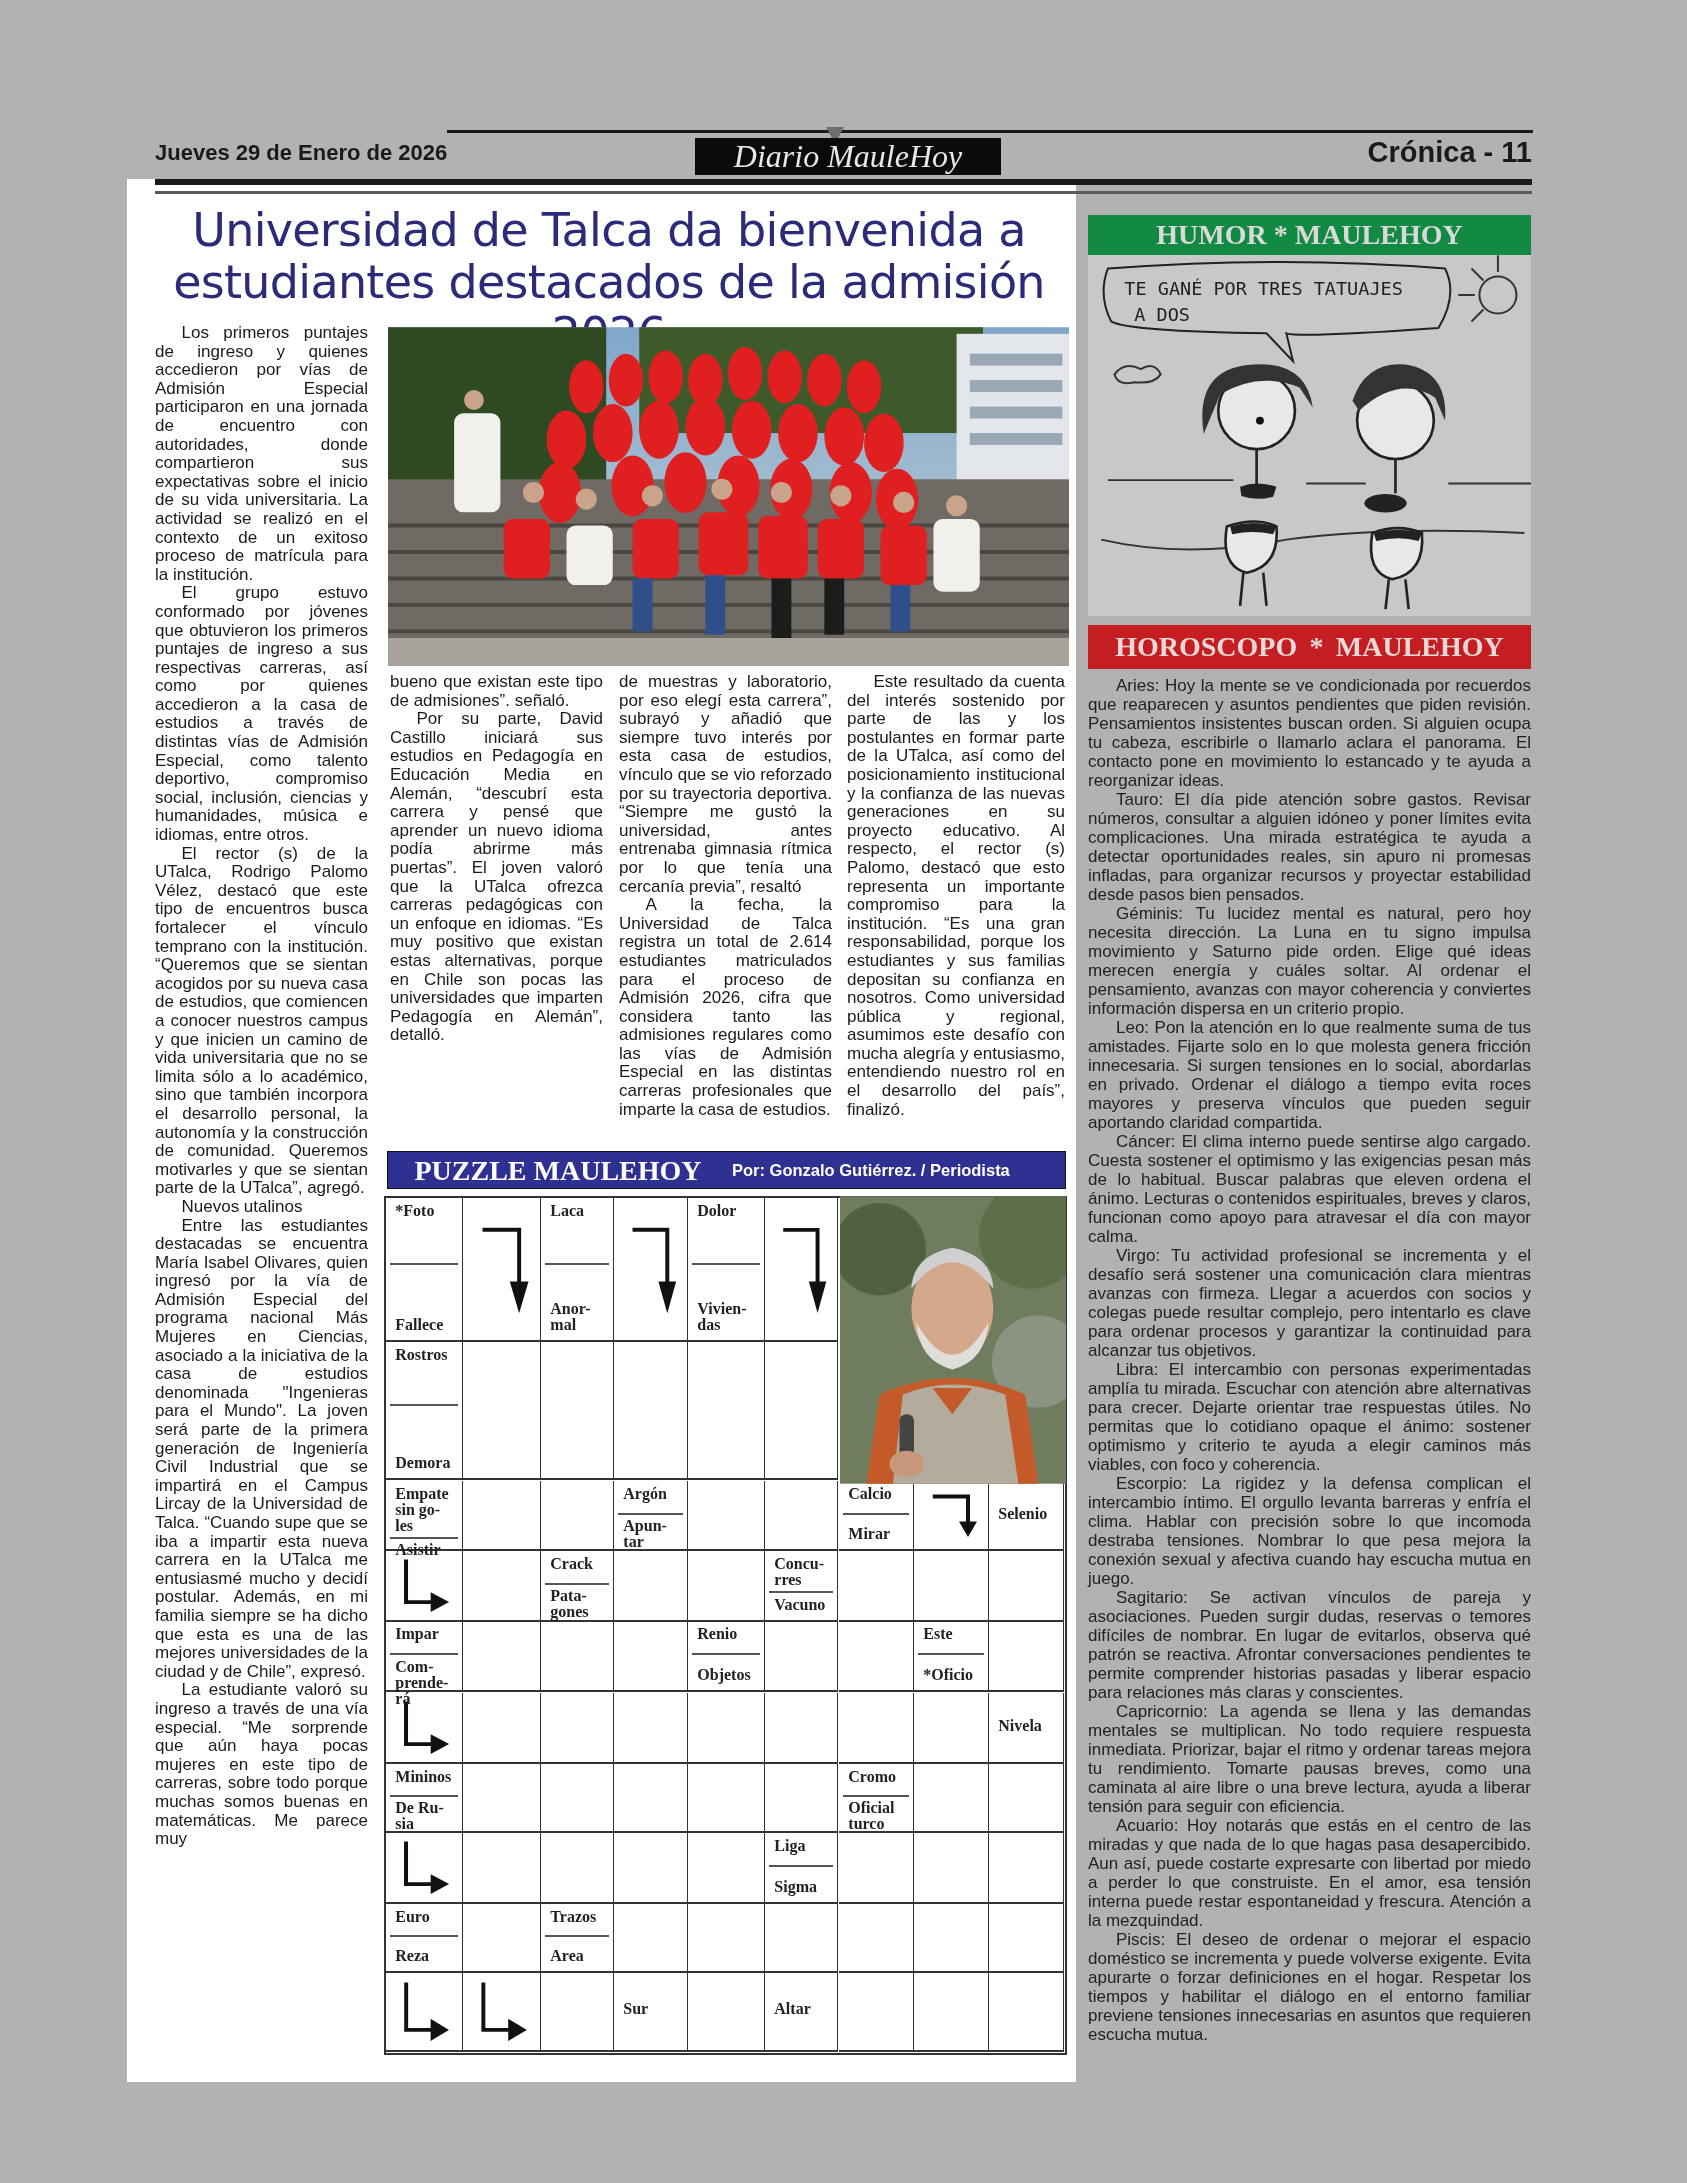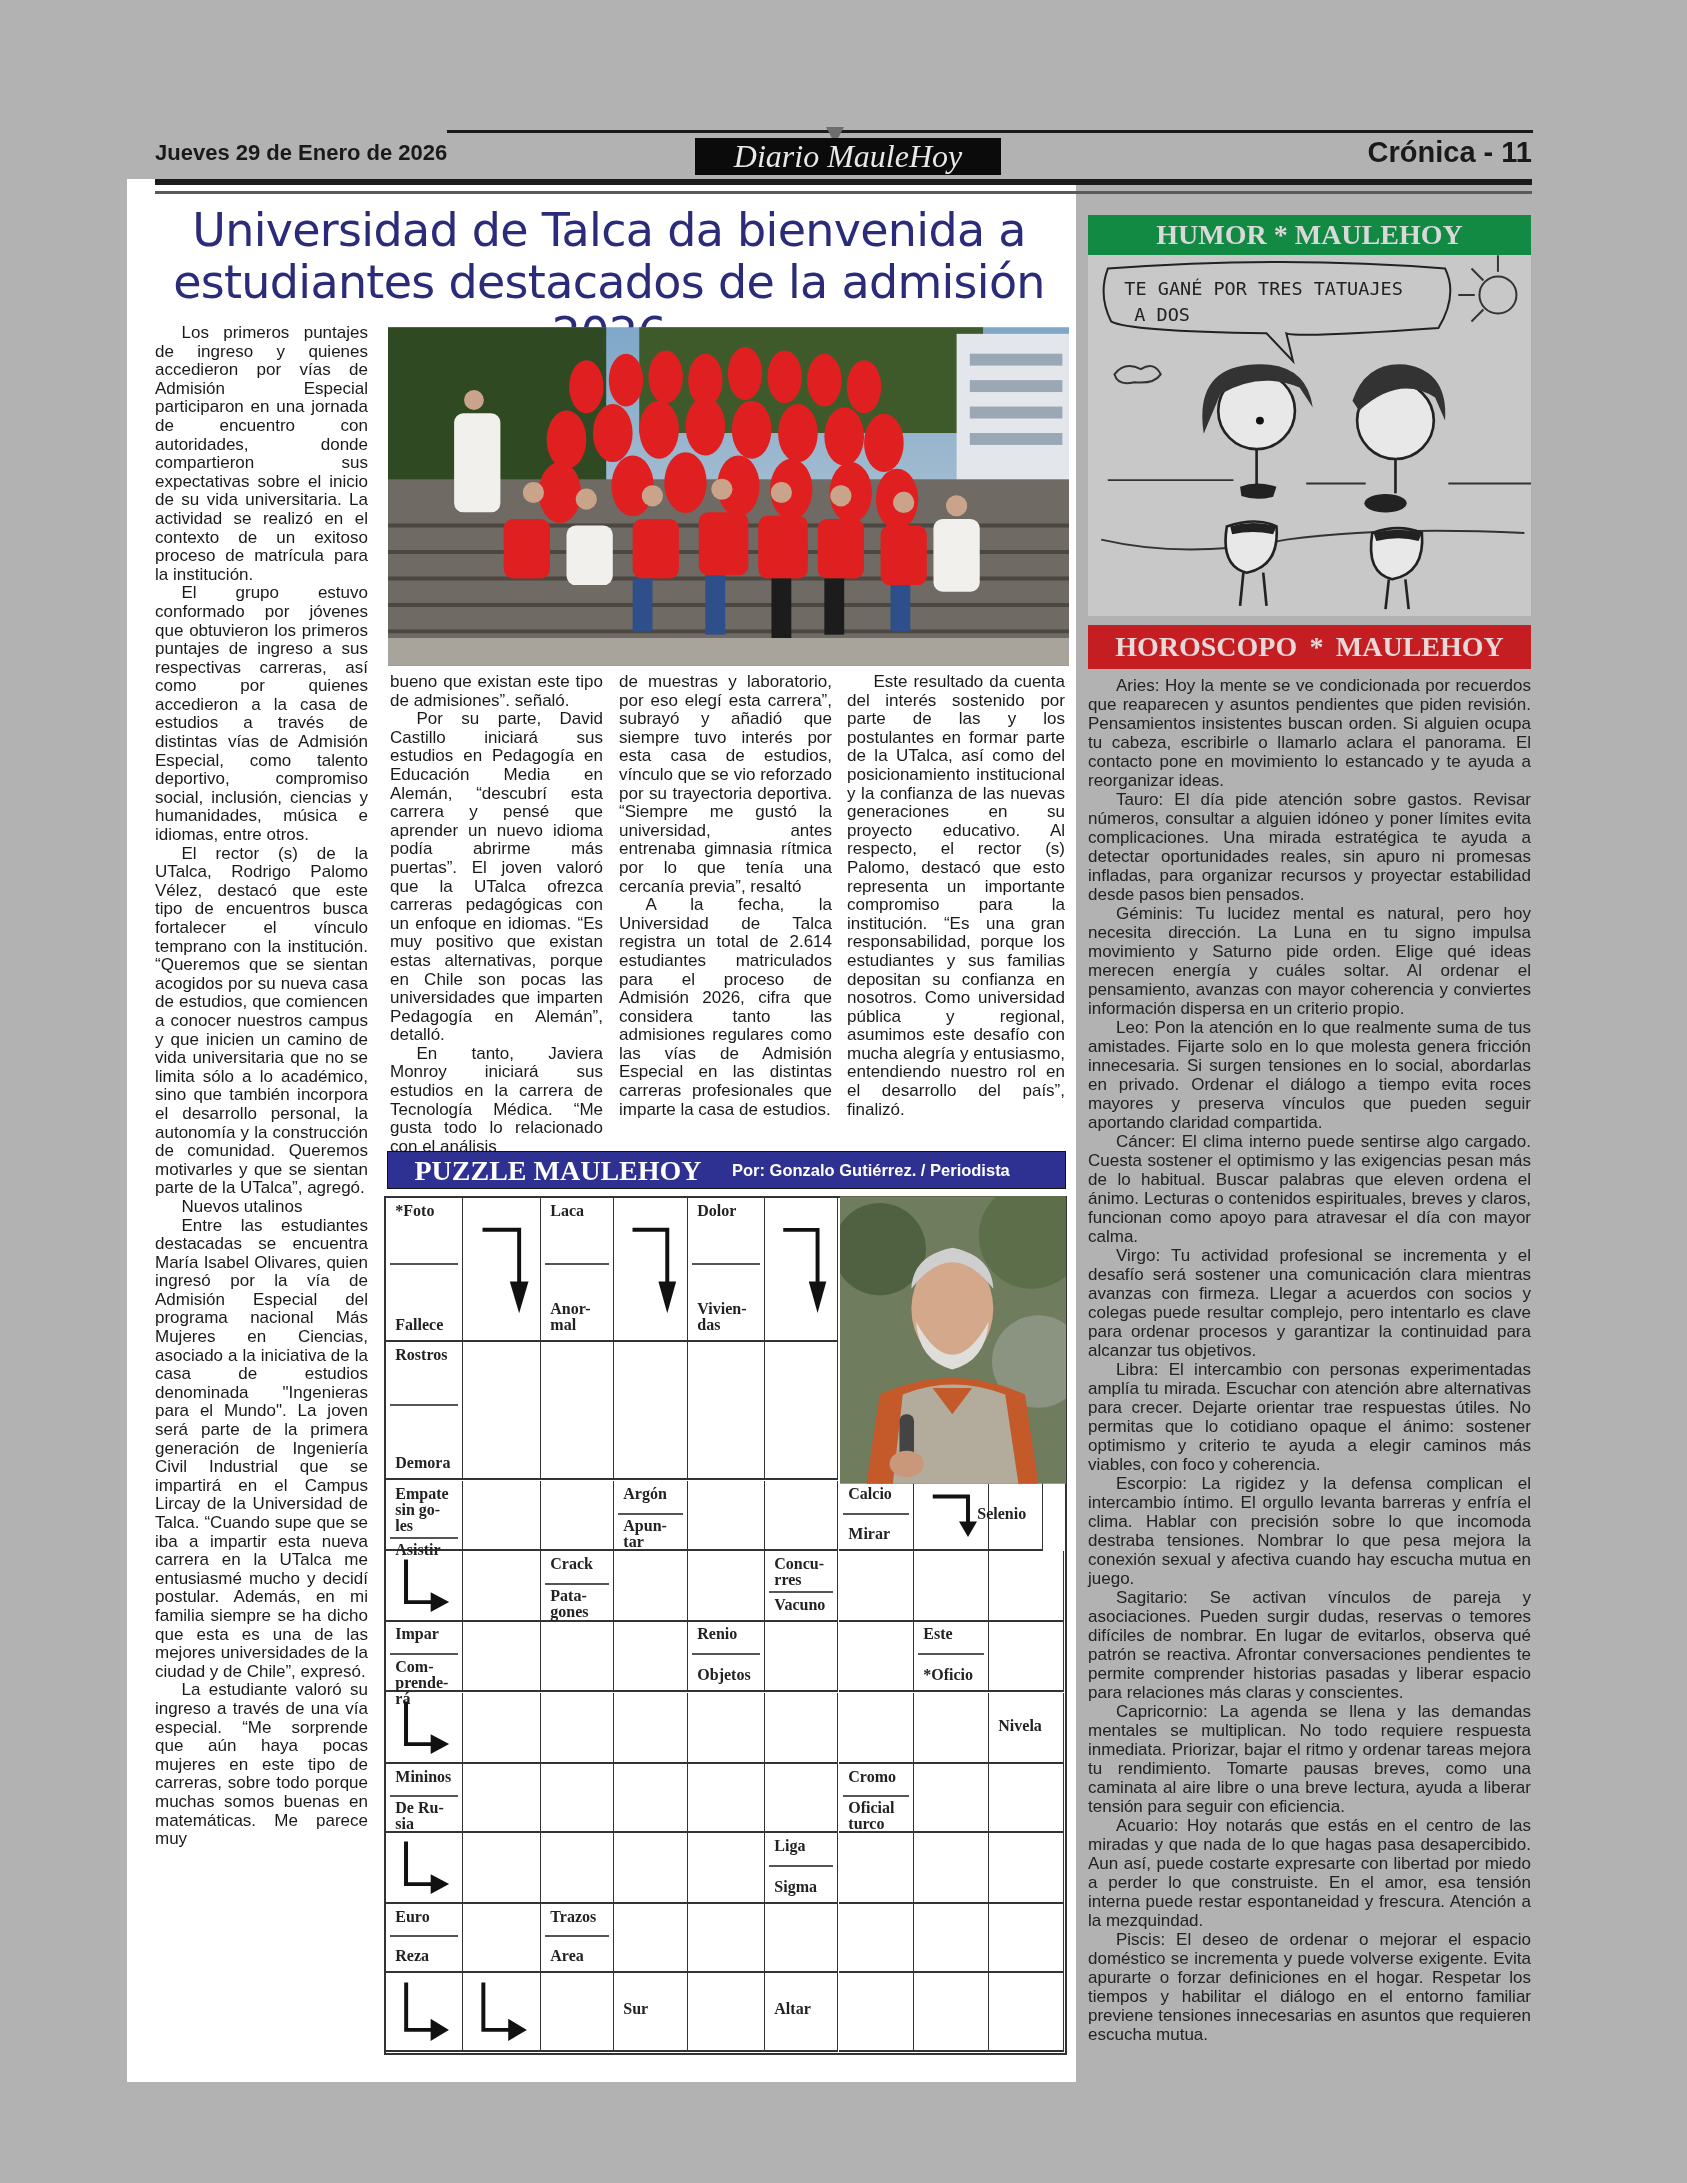--- a/index.html
+++ b/index.html
@@ -153,21 +153,20 @@
         <circle cx="780" cy="265" r="16"></circle>
         <circle cx="860" cy="270" r="16"></circle>
         <circle cx="130" cy="110" r="15"></circle>
     </g>
   </svg>
 </div>
 
 <div class="abs col col2">
   <p style="text-indent:0">bueno que existan este tipo de admisiones”. señaló.</p>
   <p>Por su parte, David Castillo iniciará sus estudios en Pedagogía en Educación Media en Alemán, “descubrí esta carrera y pensé que aprender un nuevo idioma podía abrirme más puertas”. El joven valoró que la UTalca ofrezca carreras pedagógicas con un enfoque en idiomas. “Es muy positivo que existan estas alternativas, porque en Chile son pocas las universidades que imparten Pedagogía en Alemán”, detalló.</p>
-  <p>En tanto, Javiera Monroy iniciará sus estudios en la carrera de Tecnología Médica. “Me gusta todo lo relacionado con el análisis</p>
 </div>
 <div class="abs col col3">
   <p style="text-indent:0">de muestras y laboratorio, por eso elegí esta carrera”, subrayó y añadió que siempre tuvo interés por esta casa de estudios, vínculo que se vio reforzado por su trayectoria deportiva. “Siempre me gustó la universidad, antes entrenaba gimnasia rítmica por lo que tenía una cercanía previa”, resaltó</p>
   <p>A la fecha, la Universidad de Talca registra un total de 2.614 estudiantes matriculados para el proceso de Admisión 2026, cifra que considera tanto las admisiones regulares como las vías de Admisión Especial en las distintas carreras profesionales que imparte la casa de estudios.</p>
 </div>
 <div class="abs col col4">
   <p>Este resultado da cuenta del interés sostenido por parte de las y los postulantes en formar parte de la UTalca, así como del posicionamiento institucional y la confianza de las nuevas generaciones en su proyecto educativo.  Al respecto, el rector (s) Palomo, destacó que esto representa un importante compromiso para la institución. “Es una gran responsabilidad, porque los estudiantes y sus familias depositan su confianza en nosotros. Como universidad pública y regional, asumimos este desafío con mucha alegría y entusiasmo, entendiendo nuestro rol en el desarrollo del país”, finalizó.</p>
 </div>
 
 <div class="abs puzzle-head">
@@ -233,21 +232,21 @@
     <div class="cell" style="left: 379px; top: 283px; width: 73px; height: 70px;"></div>
     <div class="cell" style="left: 453px; top: 283px; width: 75px; height: 70px;">
       <div class="clue" style="top: 5.3px; white-space: pre;">Calcio</div>
       <div class="split" style="top: 32px;"></div>
       <div class="clue" style="top: 45px; white-space: pre;">Mirar</div>
     </div>
     <div class="cell" style="left: 528px; top: 283px; width: 75px; height: 70px;"><svg width="75" height="70" viewBox="0 0 114 106">
         <path d="M28.5 23.32 L82.08 23.32 L82.08 65.72" fill="none" stroke="#111" stroke-width="6"></path>
         <path d="M68.39999999999999 61.48 L95.75999999999999 61.48 L82.08 84.80000000000001 Z" fill="#111"></path>
       </svg></div>
-    <div class="cell" style="left: 582px; top: 283px; width: 75px; height: 70px;">
+    <div class="cell" style="left: 603px; top: 283px; width: 75px; height: 70px;">
       <div class="clue" style="top: 24.5px; white-space: pre;">Selenio</div>
     </div>
     <div class="cell" style="left: 0px; top: 353px; width: 77px; height: 71px;"><svg width="77" height="71" viewBox="0 0 116 107">
         <path d="M30.16 12.84 L30.16 77.03999999999999 L71.92 77.03999999999999" fill="none" stroke="#111" stroke-width="6"></path>
         <path d="M67.28 62.059999999999995 L95.11999999999999 77.03999999999999 L67.28 92.02 Z" fill="#111"></path>
       </svg></div>
     <div class="cell" style="left: 77px; top: 353px; width: 78px; height: 71px;"></div>
     <div class="cell" style="left: 155px; top: 353px; width: 73px; height: 71px;">
       <div class="clue" style="top: 5.3px; white-space: pre;">Crack</div>
       <div class="split" style="top: 32px;"></div>

